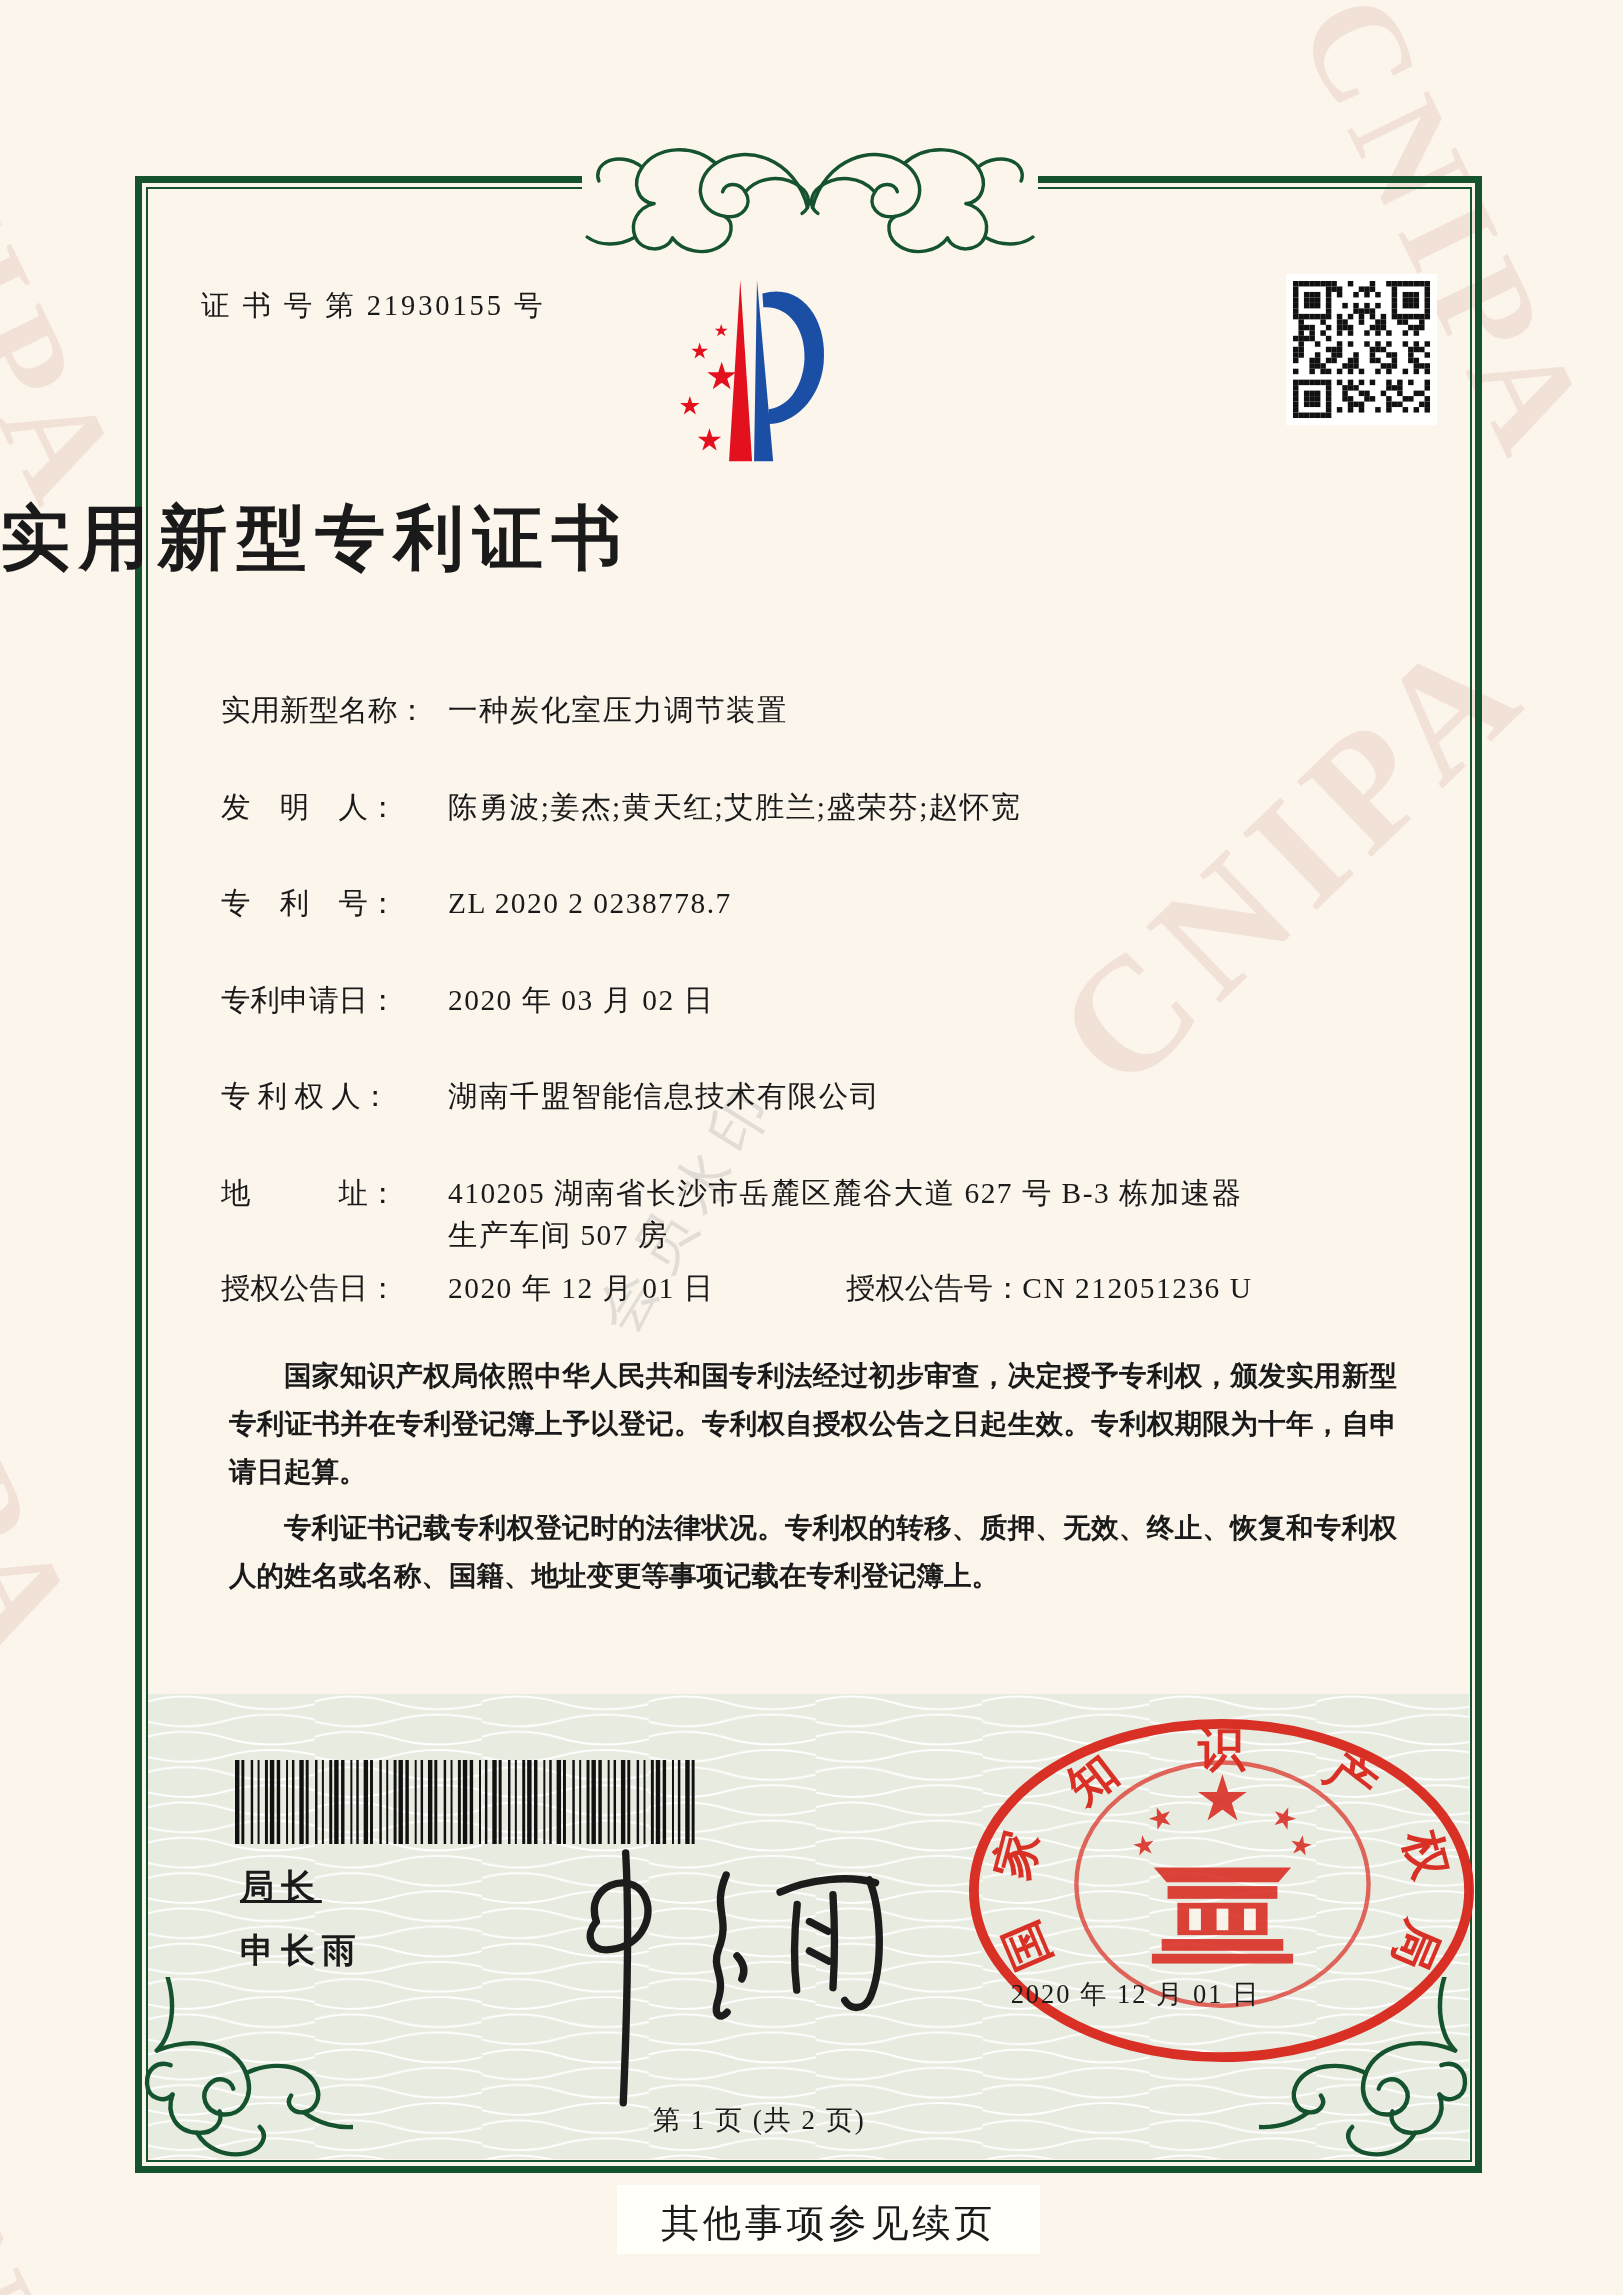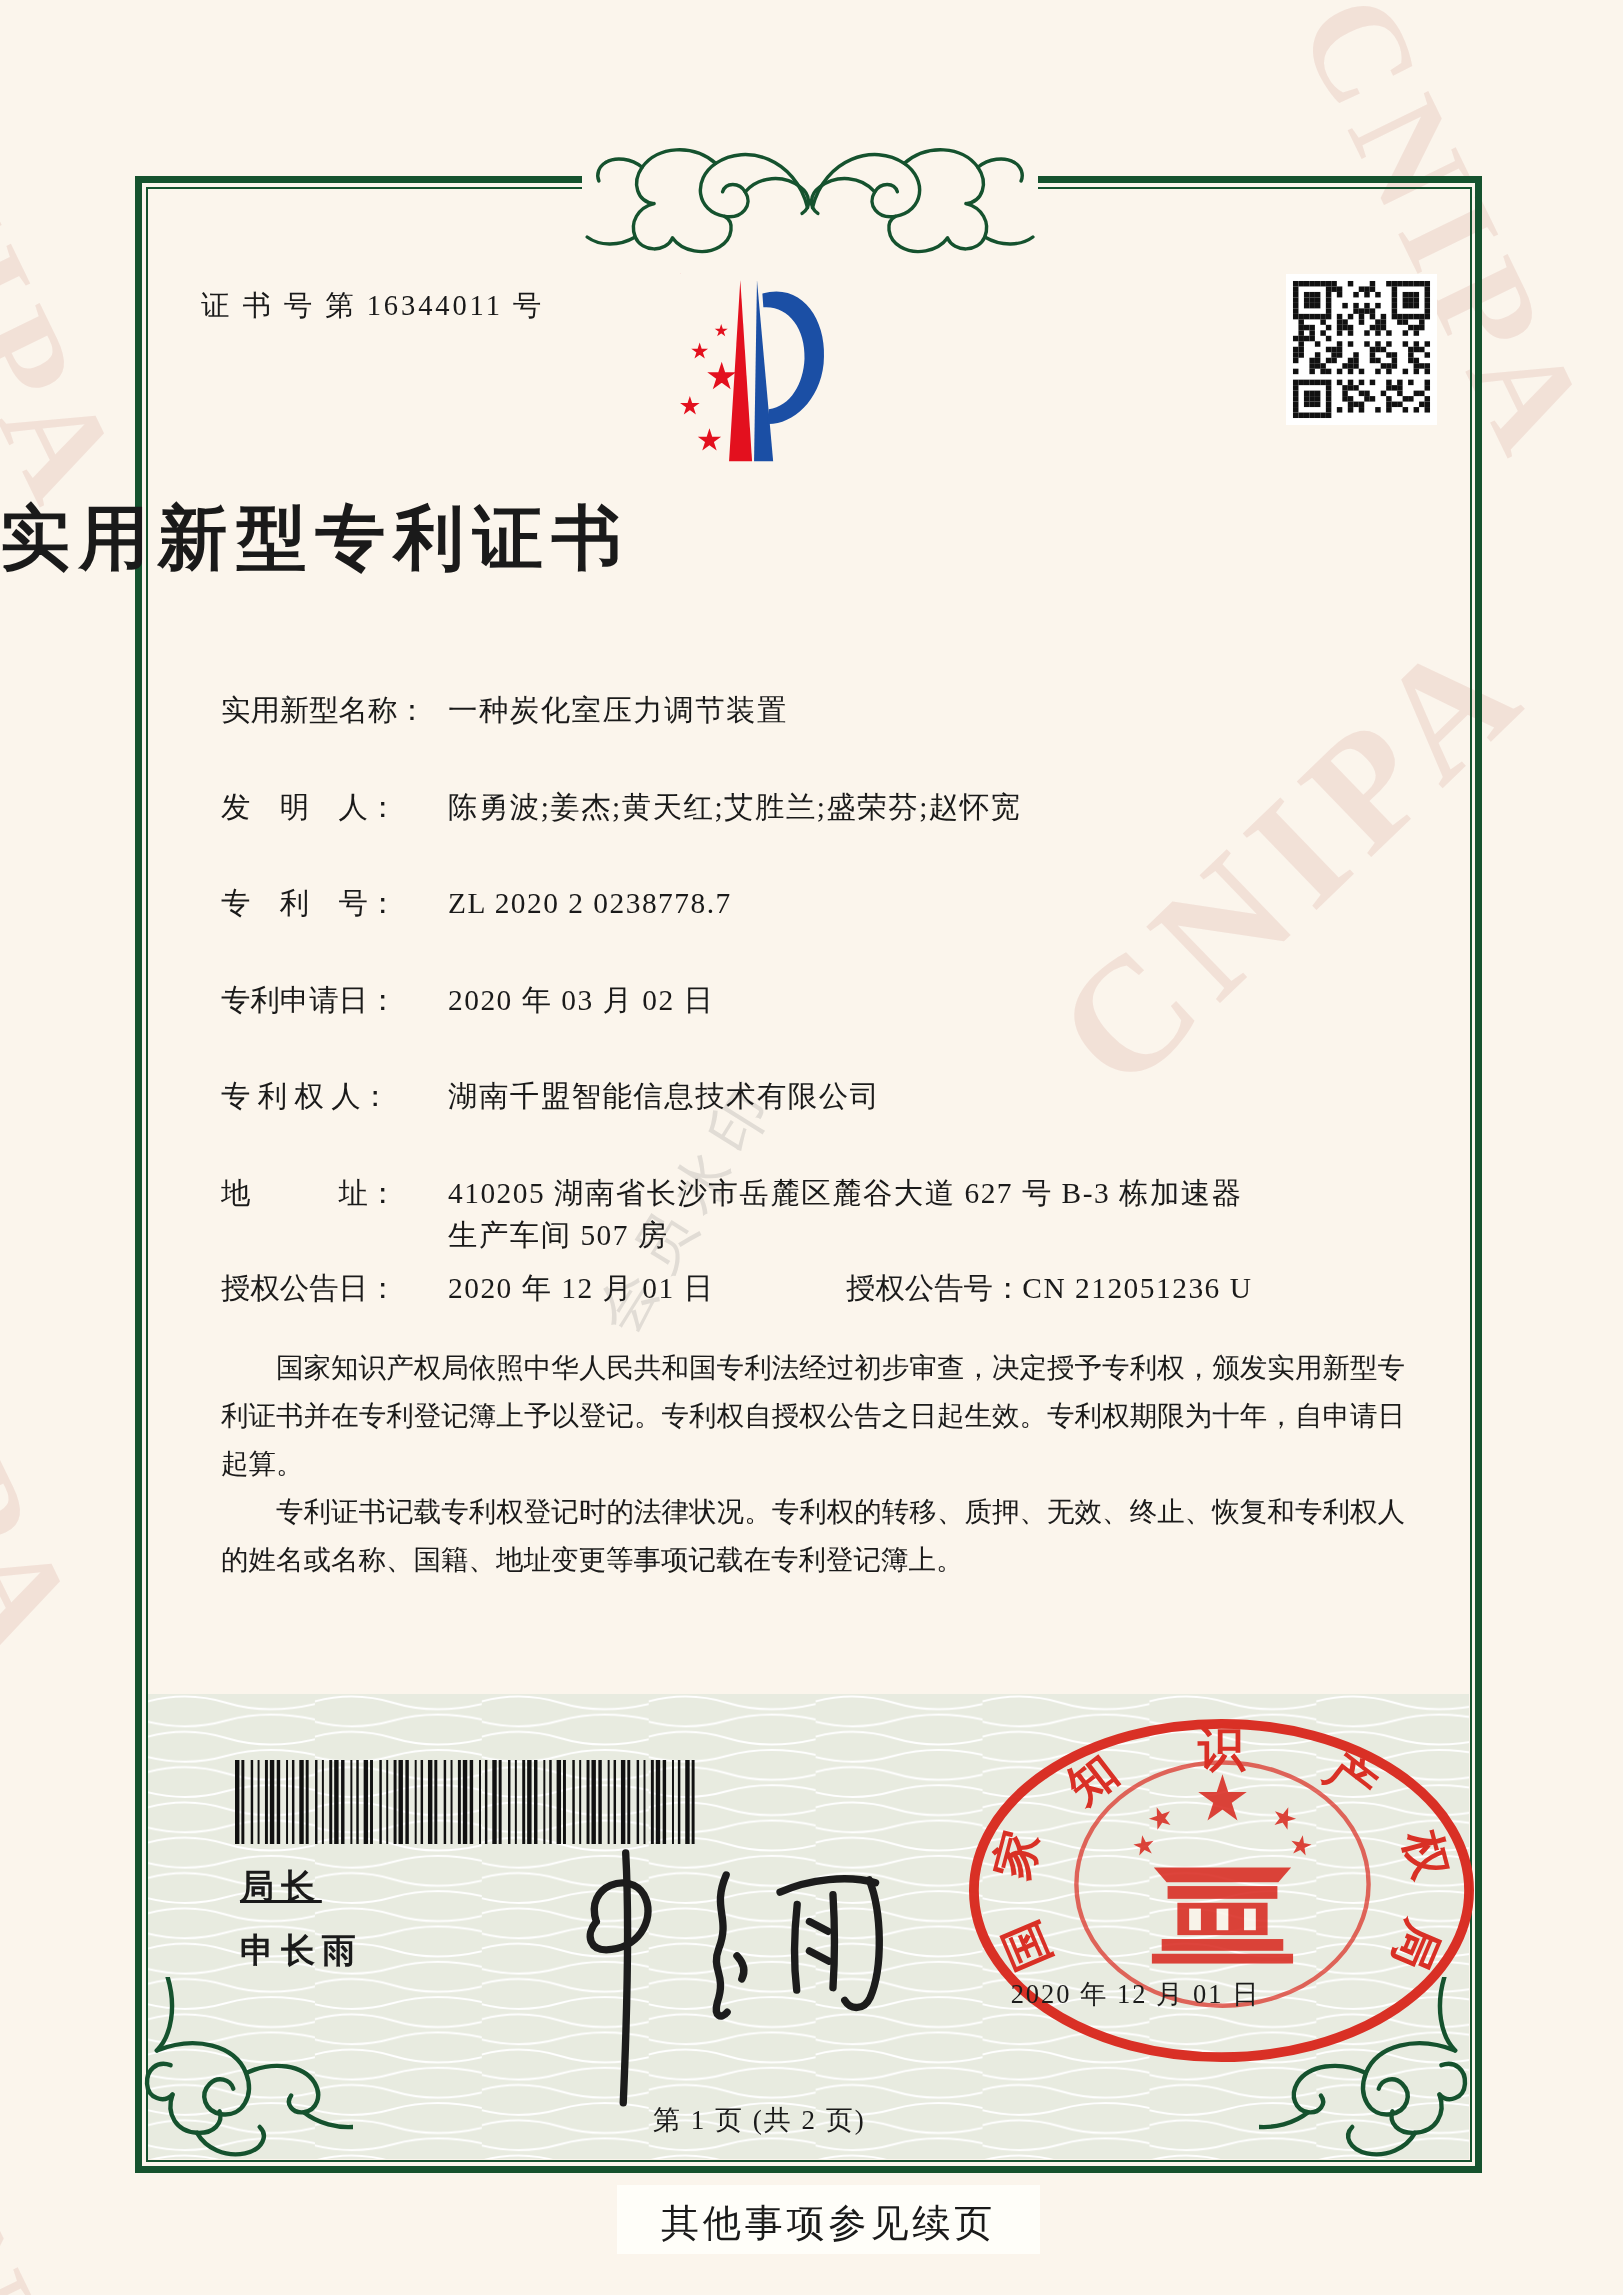--- a/index.html
+++ b/index.html
@@ -36,21 +36,21 @@
     font-size:70px; font-weight:900; letter-spacing:8.8px; z-index:10;}
   
   .field-row{left:221px; font-size:29.4px; z-index:10; white-space:nowrap;}
   .field-label{display:inline-block; width:227px;}
   .field-value{letter-spacing:1.5px;}
   #addr-line2{left:448px; top:1216px; font-size:29.4px; z-index:10; letter-spacing:1.5px;}
   #grant-no{left:846px; top:1269px; font-size:29.4px; z-index:10; white-space:nowrap;}
   
   #body-text{left:221px; top:1344px; width:1184px; font-size:27.5px; line-height:48px;
     text-align:justify; z-index:10;}
-  #body-text p{margin:0; text-indent:55px;}
+  #body-text p{margin:8px; text-indent:55px;font-weight:bold;}
   
   #barcode{left:235px; top:1760px; width:464px; height:84px; z-index:10;}
   #signer-role{left:240px; top:1864px; font-size:34px; font-weight:bold; letter-spacing:6.9px; z-index:10;text-decoration:underline;}
   #signer-name{left:240px; top:1928px; font-size:34px; font-weight:bold; letter-spacing:6.9px; z-index:10;}
   #signature{left:515px; top:1826px; width:388px; height:294px; z-index:11;}
   #seal{left:964px; top:1714px; width:515px; height:353px; z-index:12; opacity:.95;}
   #page-info{left:653px; top:2102px; font-size:27px; letter-spacing:2px; z-index:10;text-align:center;}
   #footer-strip{left:617px; top:2185px; width:423px; height:69px; background:#fffef9; z-index:10;}
   #continuation{left:617px; top:2198px; width:423px; text-align:center;
     font-size:38px; letter-spacing:3.9px; z-index:11;}
@@ -114,21 +114,21 @@
       <path d="M52,0 C70,60 60,120 30,150"></path>
       <path d="M30,150 C110,118 190,140 212,196 C230,243 204,286 162,280 C128,275 116,240 138,218 C154,202 180,208 186,228"></path>
       <path d="M58,180 C30,170 8,190 10,218 C12,248 44,258 62,240"></path>
       <path d="M62,240 C48,280 70,316 112,318 C146,320 166,298 158,274"></path>
       <path d="M212,196 C268,170 330,180 352,216 C368,243 356,272 330,276 C306,279 292,258 304,242"></path>
       <path d="M330,276 C360,300 400,308 430,306"></path>
       <path d="M112,318 C130,350 170,368 210,360 C246,352 258,324 240,306"></path>
     </g>
   </svg>
 
-  <div id="cert-no" class="abs">证 书 号 第 16344011 号</div>
+  <div id="cert-no" class="abs">证 书 号 第 21930155 号</div>
 
   <svg id="logo" class="abs" viewBox="0 0 310 400">
     <g fill="#e3101e">
       <path id="st" d="M0,-1 L0.588,0.809 L-0.951,-0.309 L0.951,-0.309 L-0.588,0.809 Z"></path>
       <use href="#st" transform="translate(84,118) scale(14)"></use>
       <use href="#st" transform="translate(40,160) scale(18)"></use>
       <use href="#st" transform="translate(85,212) scale(31)"></use>
       <use href="#st" transform="translate(20,272) scale(21)"></use>
       <use href="#st" transform="translate(60,342) scale(25)"></use>
     </g>

